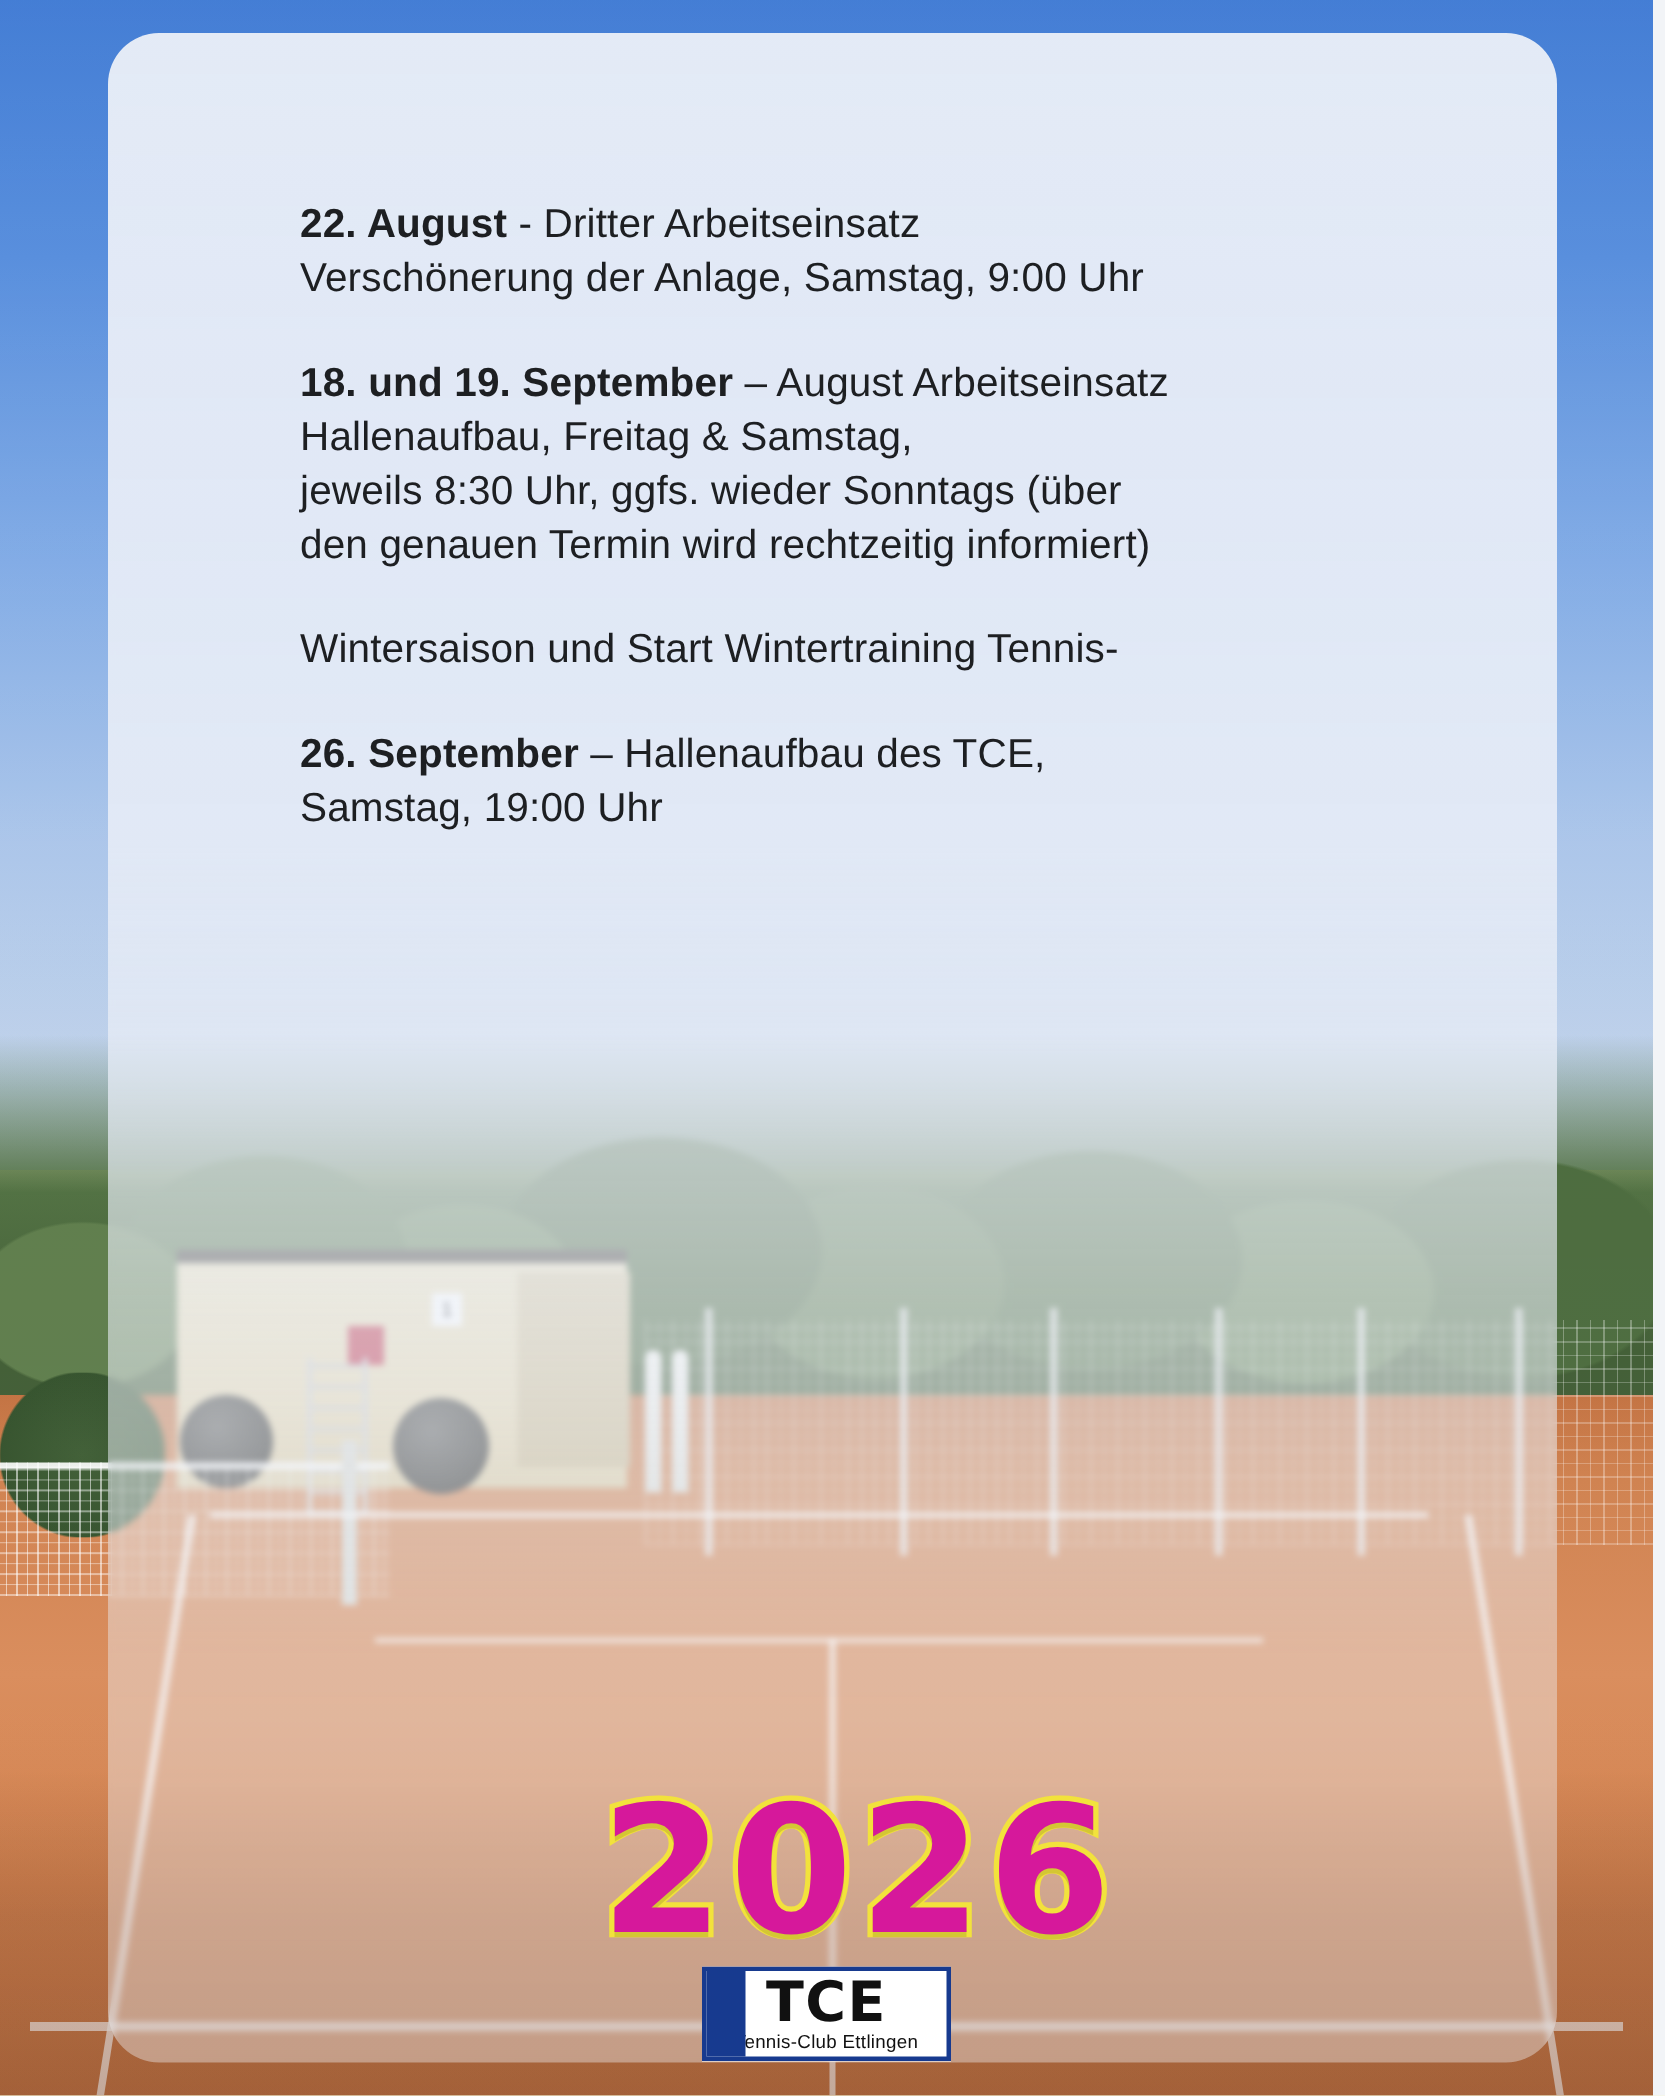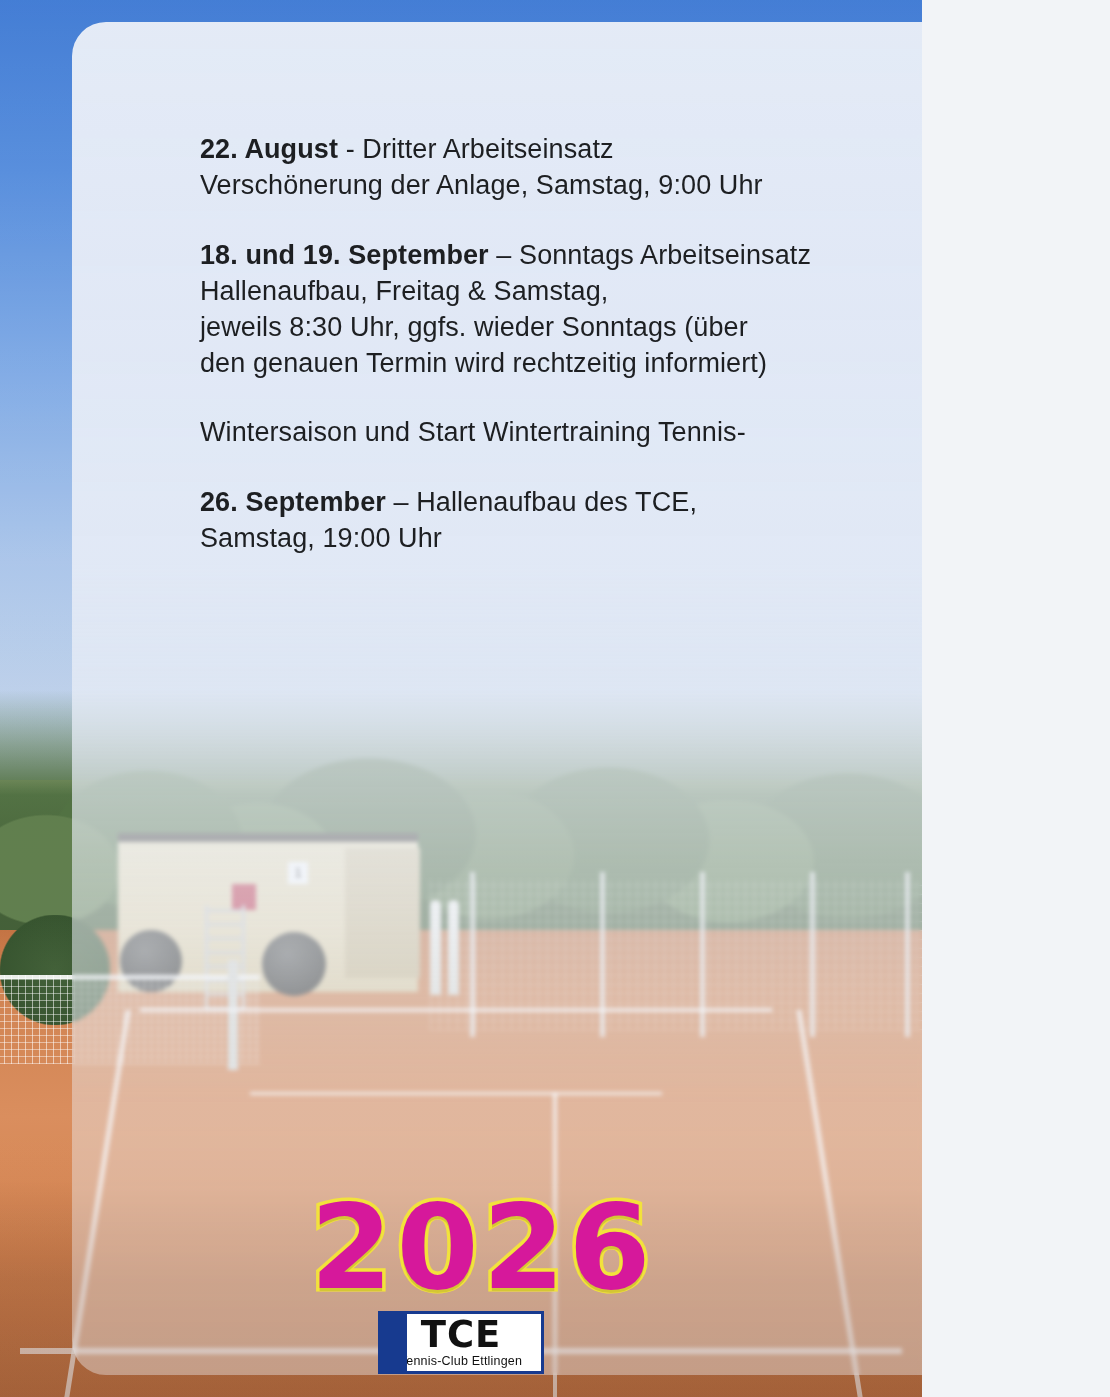--- a/index.html
+++ b/index.html
@@ -9,21 +9,21 @@
   }
   body {
     width: 1110px;
     height: 1397px;
     font-family: "Liberation Sans", sans-serif;
     overflow: hidden;
   }
 
   #poster {
     position: relative;
-    width: 922px;
+    width: 1102px;
     height: 1397px;
     background: #fef9c3;
     overflow: hidden;
   }
 
   
   .photo {
     position: absolute;
     inset: 0;
   }
@@ -332,21 +332,21 @@
   <div class="card"></div>
 
   <div class="content">
 
     <div class="entry">
       <span class="line"><span class="date">22. August</span><span> - Dritter Arbeitseinsatz</span></span>
       <span class="line">Verschönerung der Anlage, Samstag, 9:00 Uhr</span>
     </div>
 
     <div class="entry">
-      <span class="line"><span class="date">18. und 19. September</span><span> – Sonntags Arbeitseinsatz</span></span>
+      <span class="line"><span class="date">18. und 19. September</span><span> – August Arbeitseinsatz</span></span>
       <span class="line">Hallenaufbau, Freitag &amp; Samstag,</span>
       <span class="line">jeweils 8:30 Uhr, ggfs. wieder Sonntags (über</span>
       <span class="line">den genauen Termin wird rechtzeitig informiert)</span>
     </div>
 
     <div class="entry">
       <span class="line">Wintersaison und Start Wintertraining Tennis-</span>
     </div>
 
     <div class="entry">

